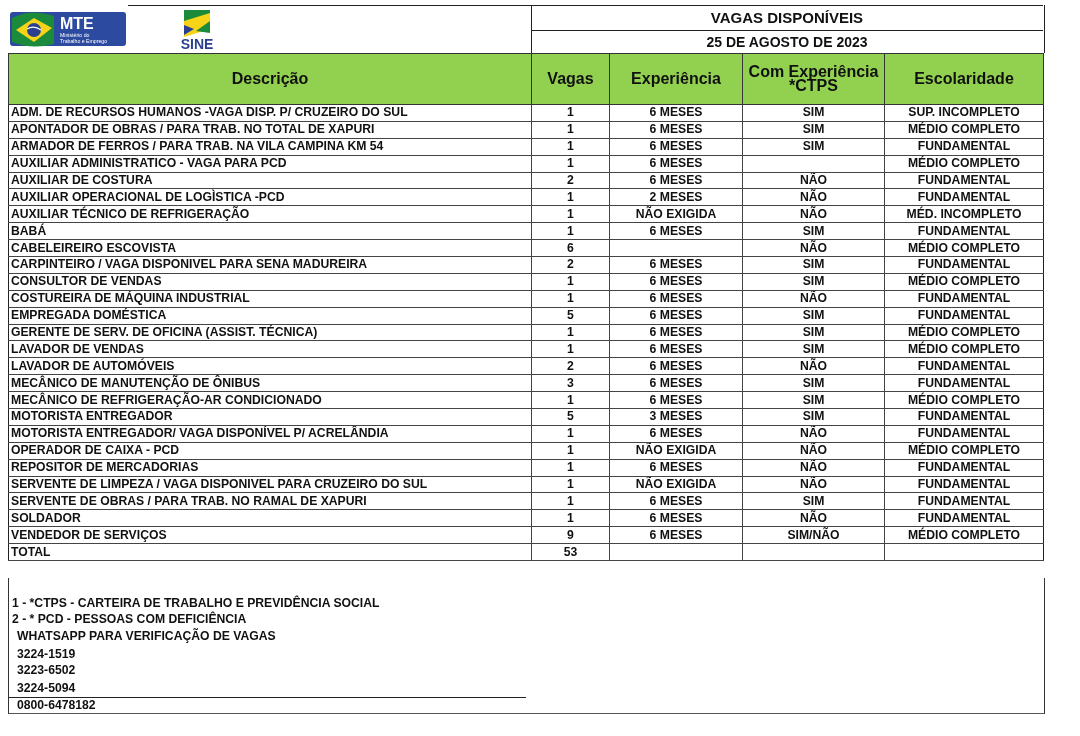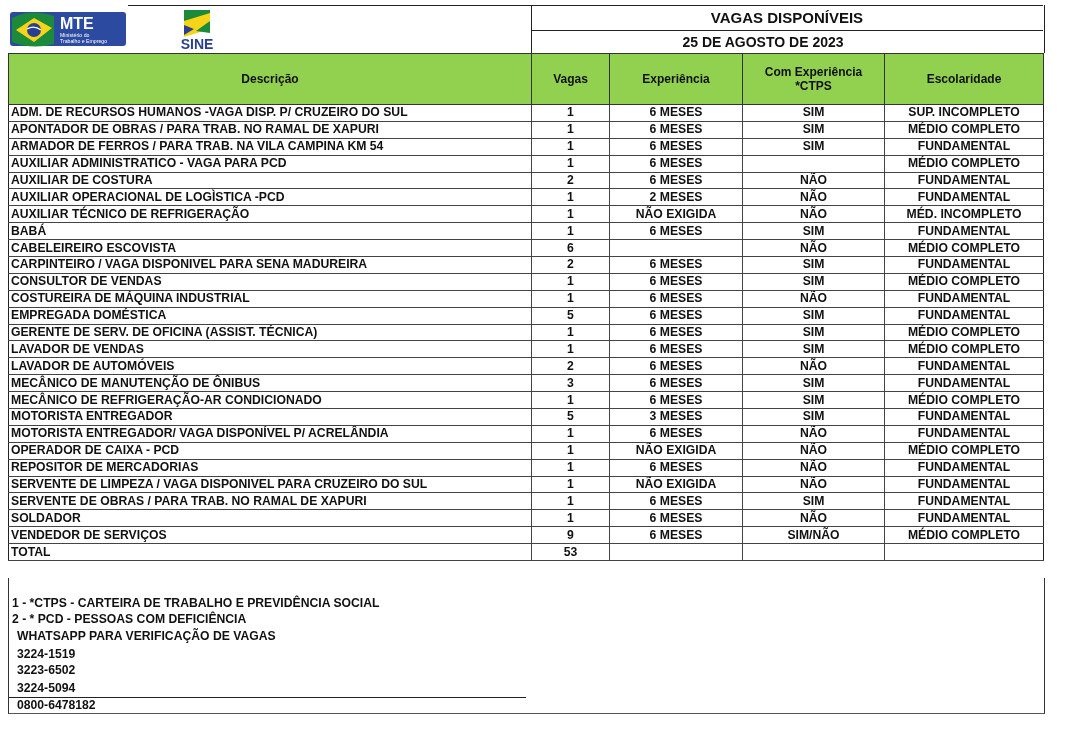--- a/index.html
+++ b/index.html
@@ -2,27 +2,27 @@
 <html><head>
 <meta charset="utf-8">
 <style>
   html,body{margin:0;padding:0;background:#ffffff;}
   body{width:1080px;height:736px;position:relative;overflow:hidden;font-family:"Liberation Sans",sans-serif;color:#111;}
   .abs{position:absolute;}
   
   #top-line{left:128px;top:5px;width:915px;height:0;border-top:1.5px solid #222;}
   #right-box{left:531px;top:5px;width:512px;height:48px;border-left:1.5px solid #222;border-right:1.5px solid #222;}
   #title{left:531px;top:6px;width:512px;height:24px;text-align:center;font-weight:bold;font-size:15px;line-height:24px;border-bottom:1.5px solid #222;}
-  #date{left:507px;top:31px;width:512px;height:22px;text-align:center;font-weight:bold;font-size:14px;line-height:22px;}
+  #date{left:531px;top:31px;width:512px;height:22px;text-align:center;font-weight:bold;font-size:14px;line-height:22px;}
   
   #mte-logo{left:10px;top:10px;width:116px;height:38px;}
   #sine-logo{left:172px;top:7px;width:50px;height:46px;}
   
   #grid{left:8px;top:53px;width:1035px;border-collapse:collapse;table-layout:fixed;}
-  #grid th{background:#92d050;font-weight:bold;font-size:12px;height:50px;border:1.5px solid #333;text-align:center;vertical-align:middle;line-height:14px;padding:0;margin-top:17px;}
+  #grid th{background:#92d050;font-weight:bold;font-size:16px;height:50px;border:1.5px solid #333;text-align:center;vertical-align:middle;line-height:14px;padding:0;margin-top:17px;}
   #grid td{height:15.9px;font-weight:bold;font-size:12.2px;line-height:15px;border:1px solid #444;padding:0 2px;white-space:nowrap;overflow:hidden;}
   #grid td.c{text-align:center;}
   #grid td.l{text-align:left;}
   #grid tr td:first-child{border-left:1.5px solid #222;}
   #grid tr td:last-child{border-right:1.5px solid #222;}
   
   #footer{left:8px;top:578px;width:1035px;height:135px;border-left:1.5px solid #333;border-right:1.5px solid #333;border-bottom:1.5px solid #555;}
   .fn{position:absolute;left:3px;font-weight:bold;font-size:12.2px;line-height:15px;}
   .fc{position:absolute;left:8px;width:521px;text-align:left;font-weight:bold;font-size:12.2px;line-height:15px;}
   #phone-sep{position:absolute;left:0;top:119px;width:517px;height:0;border-top:1px solid #222;}
@@ -73,21 +73,21 @@
   </thead>
   <tbody id="tbody">
       <tr>
         <td class="l">ADM. DE RECURSOS HUMANOS -VAGA DISP. P/ CRUZEIRO DO SUL</td>
         <td class="c">1</td>
         <td class="c">6 MESES</td>
         <td class="c">SIM</td>
         <td class="c">SUP. INCOMPLETO</td>
       </tr>
       <tr>
-        <td class="l">APONTADOR DE OBRAS / PARA TRAB. NO RAMAL DE XAPURI</td>
+        <td class="l">APONTADOR DE OBRAS / PARA TRAB. NO TOTAL DE XAPURI</td>
         <td class="c">1</td>
         <td class="c">6 MESES</td>
         <td class="c">SIM</td>
         <td class="c">MÉDIO COMPLETO</td>
       </tr>
       <tr>
         <td class="l">ARMADOR DE FERROS / PARA TRAB. NA VILA CAMPINA KM 54</td>
         <td class="c">1</td>
         <td class="c">6 MESES</td>
         <td class="c">SIM</td>

